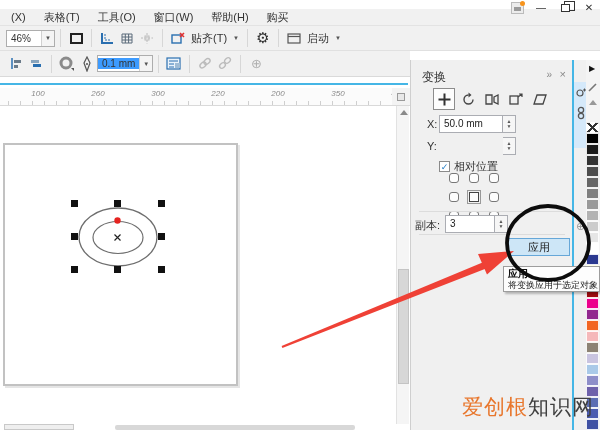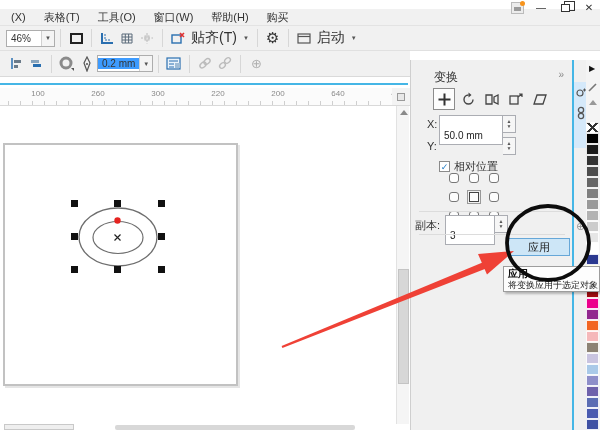--- a/index.html
+++ b/index.html
@@ -27,27 +27,27 @@
   .toolbar2 { top:51px; height:26px; width:410px; border-bottom:1px solid #dadada; }
   .tb-row { display:flex; align-items:center; height:100%; padding-left:6px; }
   .combo { display:flex; align-items:center; background:#fff; border:1px solid #adadad; height:17px; }
   .combo .combo-text { padding:0 4px; min-width:34px; font-size:10px; color:#333; }
   .combo .combo-arrow { width:13px; height:100%; display:flex; align-items:center; justify-content:center;
     font-size:6px; color:#555; border-left:1px solid #d0d0d0; background:#f4f4f4; }
   .sep { width:1px; height:18px; background:#d7d7d7; margin:0 5px; }
   .tbtn { display:flex; align-items:center; justify-content:center; height:20px; min-width:20px;
     color:#444; font-size:12px; }
   .tbtn svg { display:block; }
-  .tlabel { font-size:14px; color:#333; padding:0 3px; }
+  .tlabel { font-size:11px; color:#333; padding:0 3px; }
   .drop { font-size:6px; color:#555; padding:0 3px; }
   .dim { opacity:.38; }
   .sel-field { background:#3d9bff; color:#fff; padding:0 3px; font-size:10px; }
 
   
-  .canvas-zone { position:absolute; left:0; top:77px; width:410px; height:353px; background:#fff; }
+  .canvas-zone { position:absolute; left:0; top:77px; width:410px; height:353px; background:#fff;font-style:italic; }
   .cyan-top { position:absolute; left:0; top:6px; width:408px; height:2px; background:#45b6e6; }
   .ruler { position:absolute; left:0; top:11px; width:392px; height:18px; background:#fbfbfb;
     border-bottom:1px solid #d9d9d9;
     background-image:repeating-linear-gradient(90deg,#cfcfcf 0 1px,transparent 1px 12px);
     background-size:100% 4px; background-position:8px 100%; background-repeat:no-repeat; }
   .ruler-nums { position:absolute; left:8px; top:1px; display:flex; }
   .ruler-num { width:60px; text-align:center; font-size:8px; color:#8a8a8a; }
   .ruler-corner { position:absolute; left:392px; top:11px; width:18px; height:18px; background:#f3f3f3;
     border-bottom:1px solid #d9d9d9; display:flex; align-items:center; justify-content:center; }
   .ruler-corner span { width:8px; height:8px; border:1px solid #9a9a9a; background:#e8e8e8; }
@@ -57,32 +57,32 @@
 
   .vscroll { position:absolute; left:396px; top:29px; width:13px; height:318px; background:#f5f5f5; border-left:1px solid #e2e2e2; }
   .vscroll .arrow-up { position:absolute; left:3px; top:4px; width:0; height:0;
     border-left:4px solid transparent; border-right:4px solid transparent; border-bottom:5px solid #8a8a8a; }
   .vscroll .thumb { position:absolute; left:1px; top:163px; width:11px; height:115px; background:#d7d7d7; border:1px solid #c4c4c4; }
   .hscroll-a { position:absolute; left:4px; top:347px; width:70px; height:6px; background:#efefef; border:1px solid #c9c9c9; }
   .hscroll-b { position:absolute; left:115px; top:348px; width:240px; height:5px; background:#d8d8d8; border-radius:2px; }
 
   
   .docker { position:absolute; left:410px; top:60px; width:162px; height:370px; background:#f0f0f0; border-left:1px solid #cfcfcf; }
-  .docker-header { position:absolute; left:16px; top:2px; width:100%; height:22px; }
+  .docker-header { position:absolute; left:4px; top:2px; width:100%; height:22px; }
   .docker-title { position:absolute; left:7px; top:7px; font-size:12px; color:#333; }
   .docker-collapse { position:absolute; right:24px; top:7px; font-size:10px; color:#888; }
   .docker-close { position:absolute; right:10px; top:6px; font-size:11px; color:#888; }
   .mode-row { position:absolute; left:22px; top:28px; display:flex; gap:2px; }
   .mode-btn { width:22px; height:22px; display:flex; align-items:center; justify-content:center; }
   .mode-btn.active { border:1px solid #8c8c8c; background:#fdfdfd; }
   .field-row { position:absolute; left:0; width:100%; height:18px; }
   .frow-x { top:55px; } .frow-y { top:77px; }
   .f-label { position:absolute; left:16px; top:3px; font-size:11px; color:#333; }
   .f-box { position:absolute; left:28px; width:64px; height:18px; background:#fff; border:1px solid #abadb3;
-    font-size:10px; color:#222; padding:14px 4px; }
+    font-size:10px; color:#222; padding:2px 4px; }
   .spinner { position:absolute; left:92px; width:13px; height:18px; border:1px solid #abadb3; border-left:none; background:#f6f6f6;
     display:flex; flex-direction:column; align-items:center; justify-content:center; }
   .spinner i { font-style:normal; font-size:5px; line-height:5px; color:#555; }
   .chk-row { position:absolute; left:28px; top:99px; display:flex; align-items:center; gap:4px; }
   .chk-box { width:11px; height:11px; border:1px solid #8a8a8a; background:#fff; display:flex; align-items:center;
     justify-content:center; font-size:9px; color:#1f7ac4; font-weight:bold; }
   .chk-label { font-size:11px; color:#333; }
   .anchor-grid { position:absolute; left:38px; top:113px; display:grid; grid-template-columns:repeat(3,10px); grid-auto-rows:10px; gap:9px 10px; }
   .anchor { width:10px; height:10px; border:1px solid #777; border-radius:3px; background:#fdfdfd; }
   .anchor.active { border-radius:0; border-color:#444; outline:1px solid #999; outline-offset:1px; }
@@ -221,21 +221,21 @@
             <path d="M13 12l3 0-0 3z" fill="#555"></path>
           </svg>
       </span>
       <span class="tbtn">
         <svg width="12" height="16" viewBox="0 0 12 16">
             <path d="M6 1l3 6-3 8-3-8z" fill="none" stroke="#555" stroke-width="1.2"></path>
             <circle cx="6" cy="8" r="1" fill="#555"></circle>
           </svg>
       </span>
       <div class="combo">
-        <span class="combo-text sel-field">0.2 mm</span>
+        <span class="combo-text sel-field">0.1 mm</span>
         <span class="combo-arrow">▼</span>
       </div>
       <span class="sep"></span>
       <span class="tbtn">
         <svg width="18" height="16" viewBox="0 0 18 16">
             <rect x="2" y="2" width="13" height="11" fill="#eaf3fb" stroke="#2a6fb0" stroke-width="1.2"></rect>
             <path d="M4 5h9M4 8h5M4 11h5" stroke="#2a6fb0"></path>
             <rect x="10" y="7" width="5" height="5" fill="#9fbcd6"></rect>
           </svg>
       </span>
@@ -260,21 +260,21 @@
   <div class="canvas-zone">
     <div class="cyan-top"></div>
     <div class="ruler">
       <div class="ruler-nums">
 
       <span class="ruler-num">100</span>
           <span class="ruler-num">260</span>
           <span class="ruler-num">300</span>
           <span class="ruler-num">220</span>
           <span class="ruler-num">200</span>
-          <span class="ruler-num">640</span>
+          <span class="ruler-num">350</span>
           <span class="ruler-num">400</span>
         </div>
     </div>
     <div class="ruler-corner">
         <span></span>
       </div>
     <div class="page"></div>
     <div class="vscroll">
       <span class="arrow-up"></span>
       <span class="thumb"></span>
@@ -423,20 +423,23 @@
         <span class="swatch" style="background: rgb(74, 91, 176);"></span>
         <span class="swatch" style="background: rgb(63, 81, 163);"></span>
       </div>
   </div>
 
   <div class="tooltip">
     <div class="tt-title">应用</div>
     <div class="tt-body">将变换应用于选定对象。</div>
   </div>
 
+  <div class="watermark">
+    <span class="wm-hi">爱创根</span><span class="wm-rest">知识网</span>
+  </div>
 
   <svg class="overlay" viewBox="0 0 600 430">
     <g>
       <ellipse cx="118" cy="237" rx="39" ry="29" fill="none" stroke="#6e6e6e" stroke-width="1.3"></ellipse>
       <ellipse cx="118" cy="237.5" rx="25" ry="16" fill="none" stroke="#6e6e6e" stroke-width="1.2"></ellipse>
       <circle cx="117.5" cy="220.5" r="3.2" fill="#e52320"></circle>
       <path d="M114.5 234.5l6 6M120.5 234.5l-6 6" stroke="#222" stroke-width="1.2"></path>
     </g>
     <g fill="#111">
       <rect x="71" y="200" width="7" height="7"></rect>

